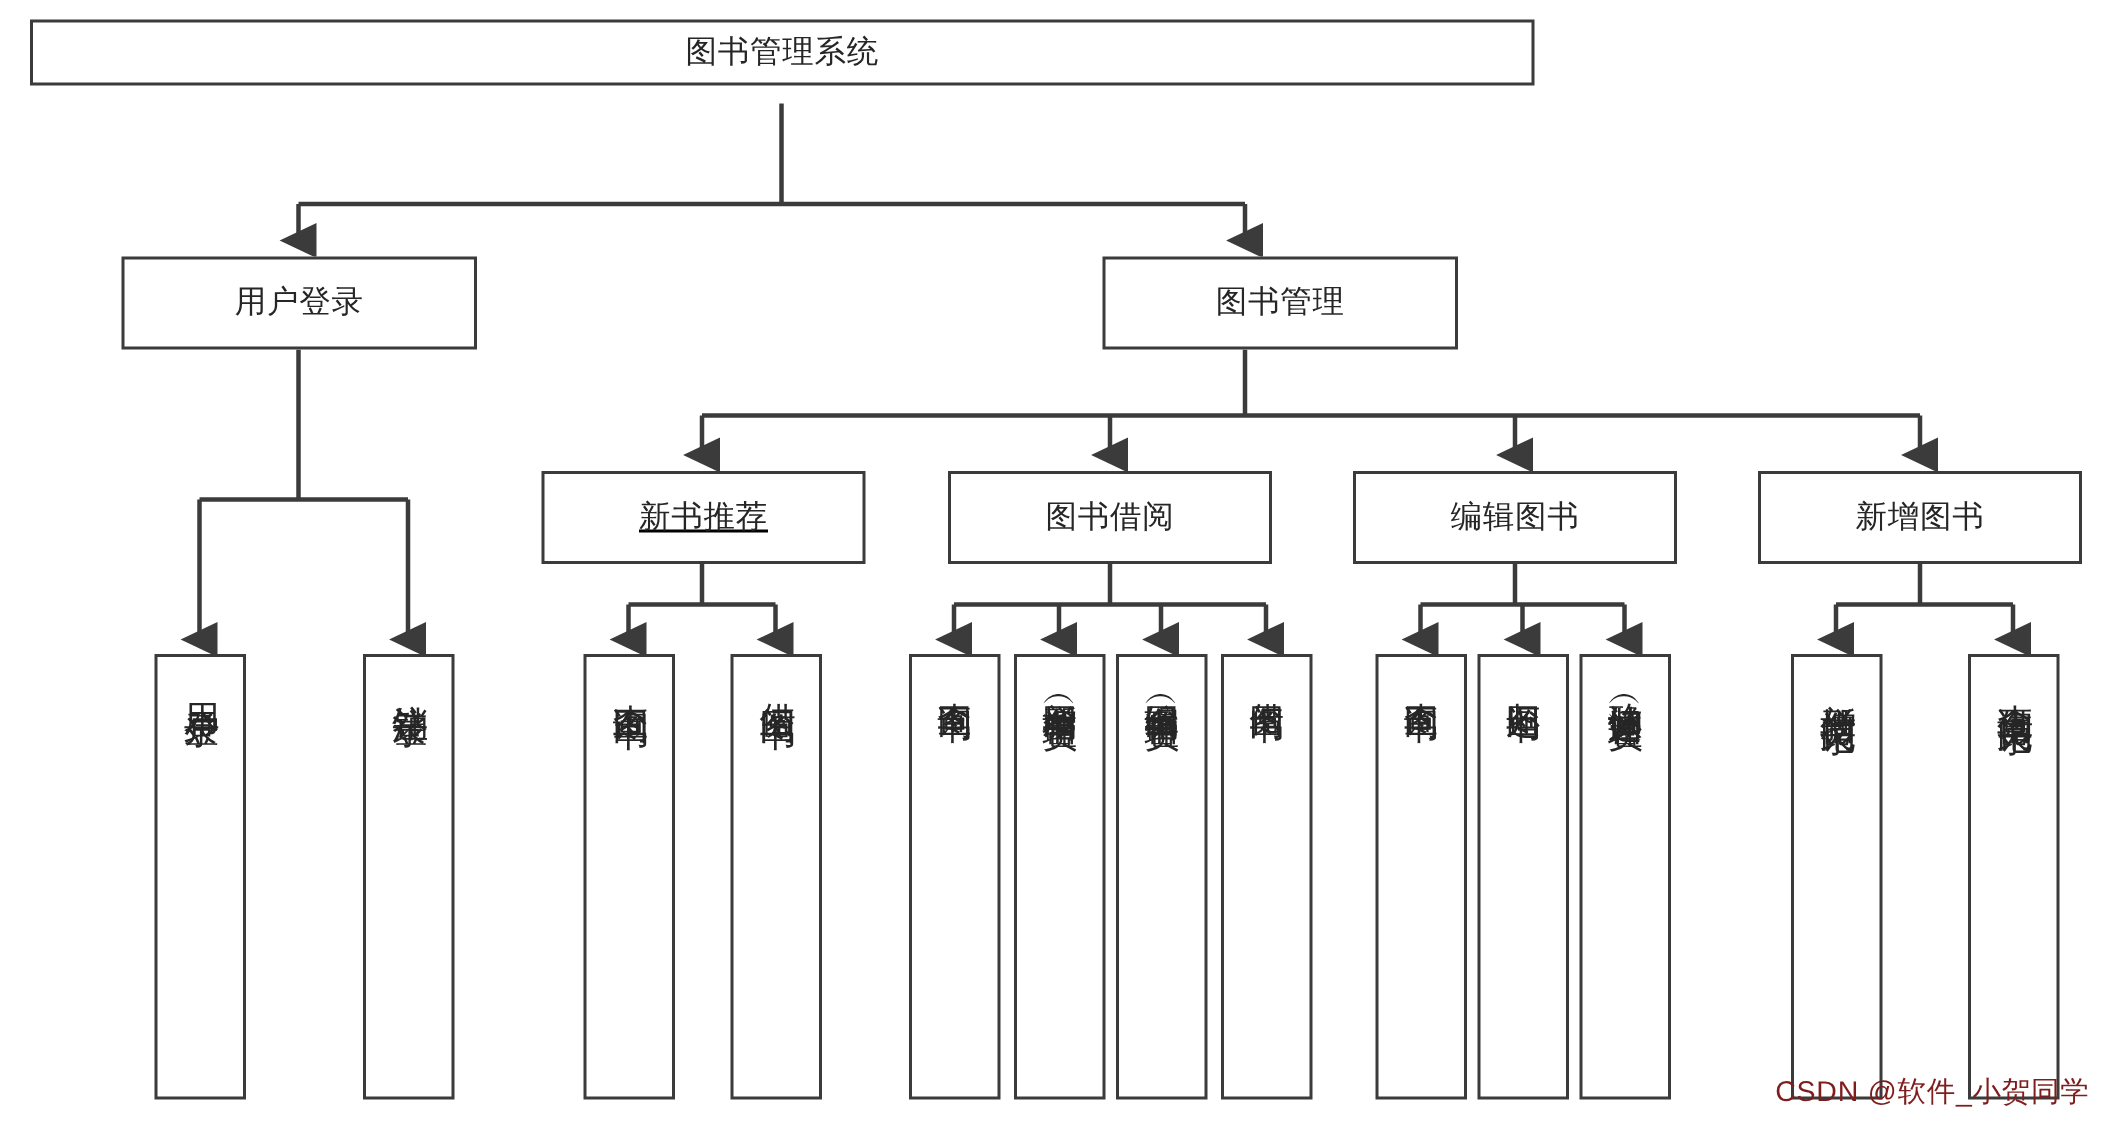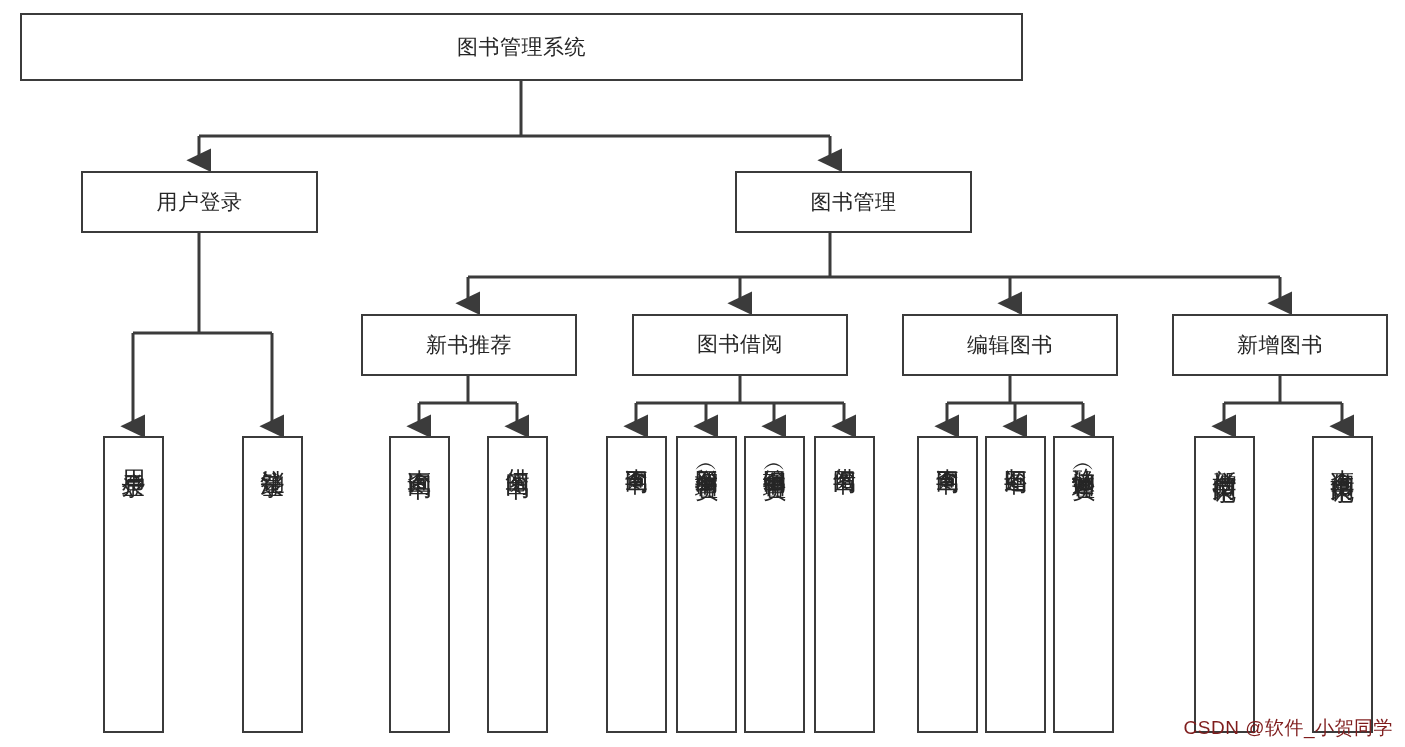--- a/index.html
+++ b/index.html
@@ -121,35 +121,35 @@
       <path d="M1015,403 L1015,426" marker-end="url(#arrow)"></path>
       <path d="M1083,403 L1083,426" marker-end="url(#arrow)"></path>
 
       <path d="M1280,376 L1280,403"></path>
       <path d="M1224,403 L1342,403"></path>
       <path d="M1224,403 L1224,426" marker-end="url(#arrow)"></path>
       <path d="M1342,403 L1342,426" marker-end="url(#arrow)"></path>
     </g>
   </svg>
 
-  <div class="node" style="left:20px; top:13px; width:1003px; height:68px;">
+  <div class="node" style="left:20px; top:13px; width:1003px; height:44px;">
     <span class="label">图书管理系统</span>
   </div>
 
   <div class="node" style="left:81px; top:171px; width:237px; height:62px;">
     <span class="label">用户登录</span>
   </div>
   <div class="node" style="left:735px; top:171px; width:237px; height:62px;">
     <span class="label">图书管理</span>
   </div>
 
-  <div class="node" style="left:361px; top:314px; width:216px; height:62px;">
+  <div class="node" style="left:361px; top:314px; width:216px; height:62px;text-decoration:underline;">
     <span class="label">新书推荐</span>
   </div>
-  <div class="node" style="left:632px; top:314px; width:216px; height:62px;font-family:Liberation Serif, serif;">
+  <div class="node" style="left:632px; top:314px; width:216px; height:62px;">
     <span class="label">图书借阅</span>
   </div>
   <div class="node" style="left:902px; top:314px; width:216px; height:62px;">
     <span class="label">编辑图书</span>
   </div>
   <div class="node" style="left:1172px; top:314px; width:216px; height:62px;">
     <span class="label">新增图书</span>
   </div>
 
   <div class="node vertical" style="left:103px; top:436px; width:61px; height:297px;">

